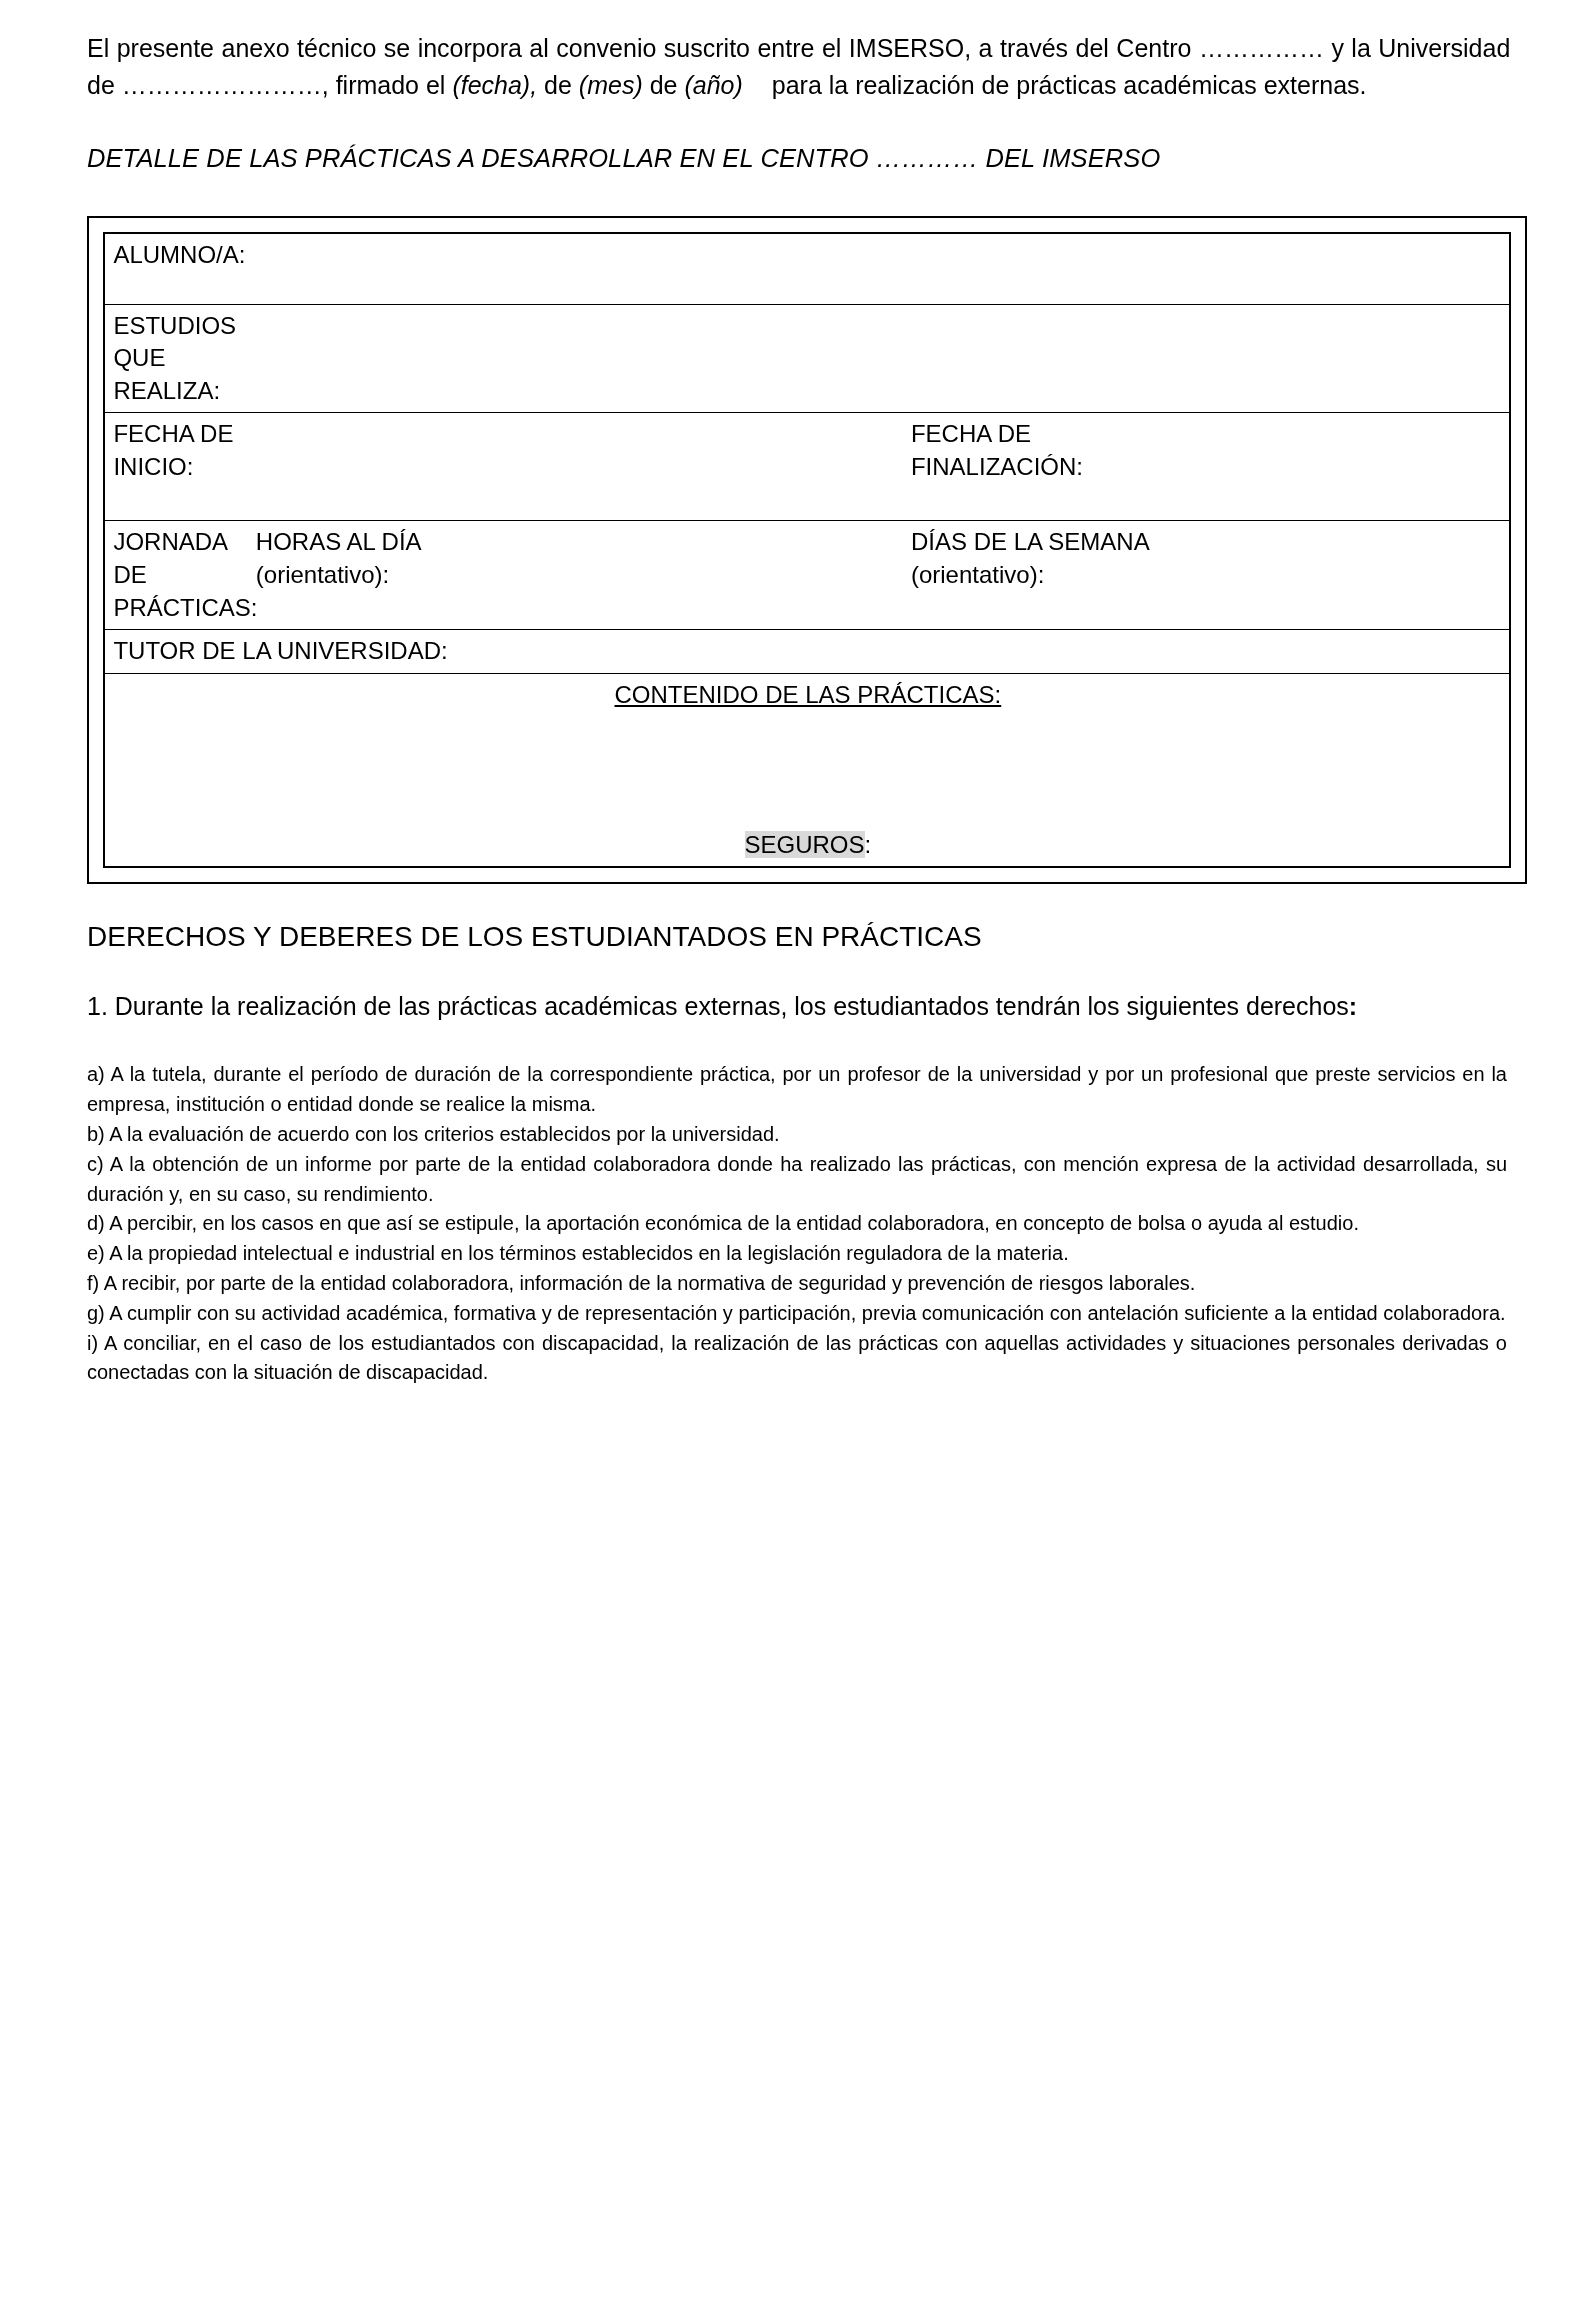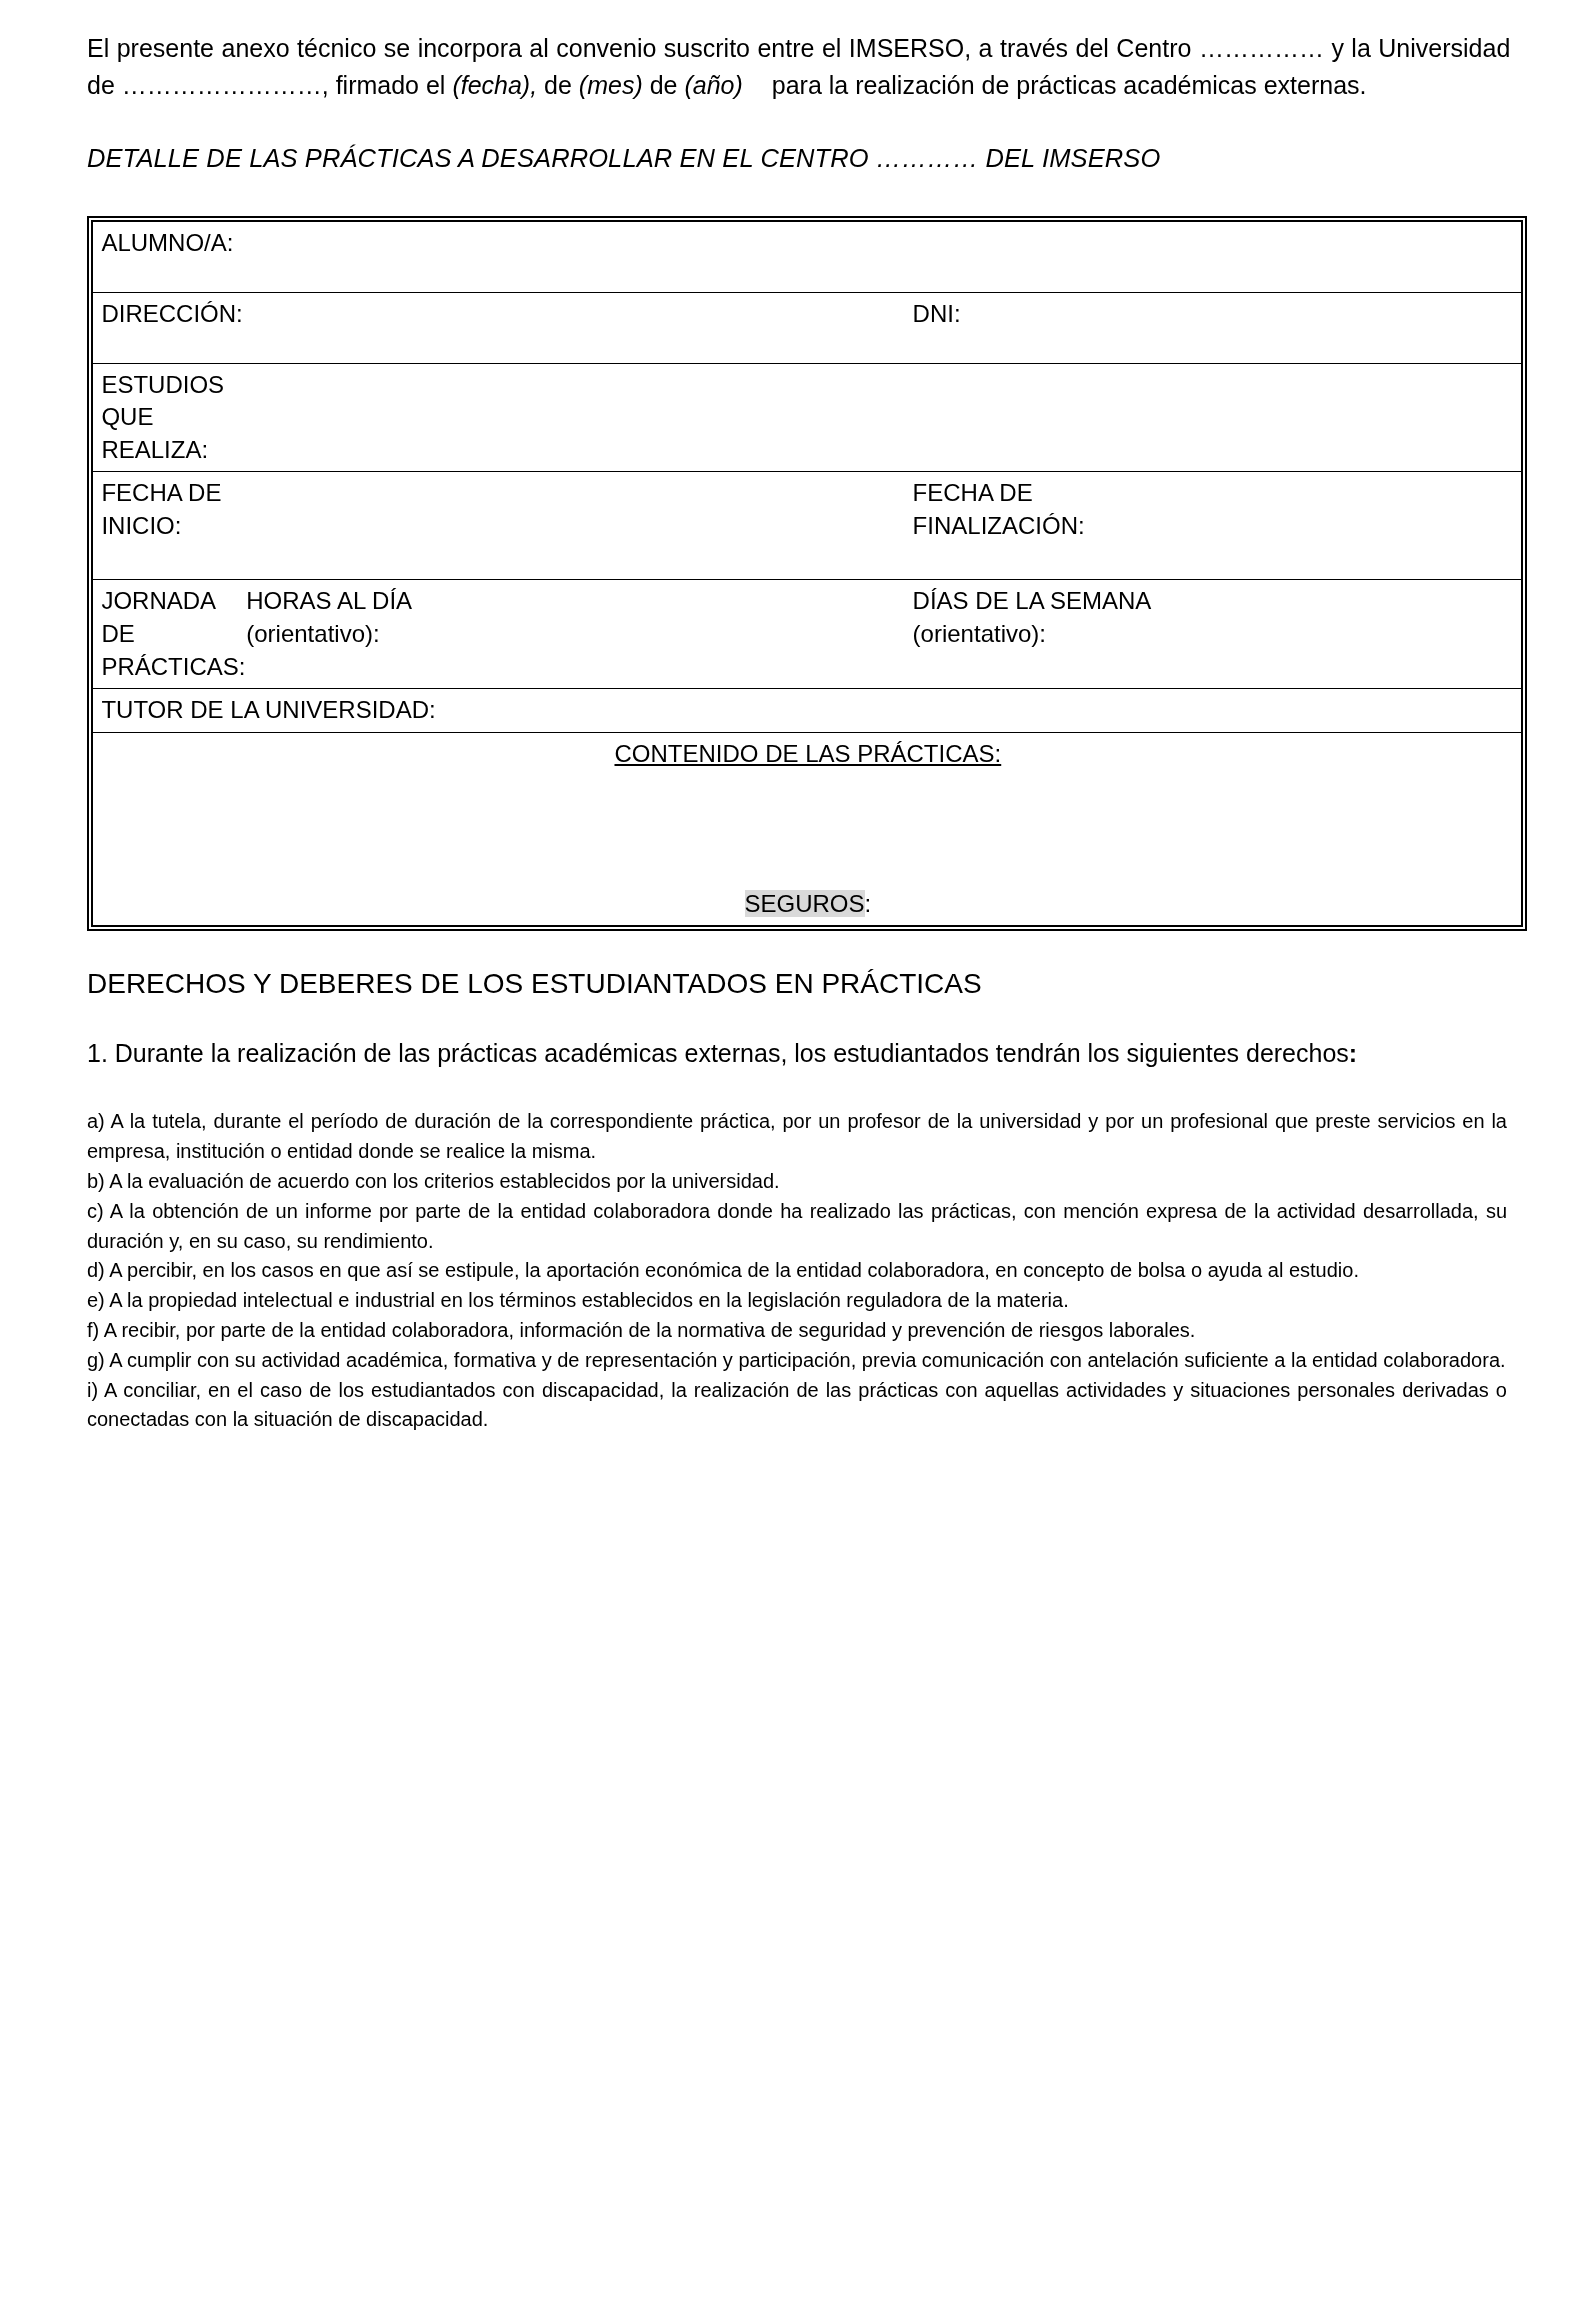--- a/index.html
+++ b/index.html
@@ -40,21 +40,21 @@
     margin: 40px 0 0 0;
     padding-left: 0px;
     white-space: nowrap;
     letter-spacing: 0.1px;
   }
 
   
   .table-wrap {
     margin-top: 43px;
     border: 2.5px solid #000;
-    padding: 2px;
+    padding: 14px;
     background: #fff;
   }
   table.form {
     width: 100%;
     border-collapse: collapse;
     table-layout: fixed;
     border: 2.5px solid #000;
   }
   table.form td {
     border: 0;
@@ -133,26 +133,20 @@
         <col style="width:21.8%">
         <col style="width:21.4%">
       </colgroup>
 
       <tbody>
           <tr>
         <td class="lbl cell-mid" colspan="1">ALUMNO/A:</td>
         <td class="val cell-mid" colspan="5"></td>
       </tr>
 
-      <tr>
-        <td class="lbl cell-mid">DIRECCIÓN:</td>
-        <td class="val cell-mid" colspan="3"></td>
-        <td class="lbl cell-mid">DNI:</td>
-        <td class="val cell-mid"></td>
-      </tr>
 
       <tr>
         <td class="lbl cell-tall">
           <span>ESTUDIOS</span><br>
           <span>QUE REALIZA:</span>
         </td>
         <td class="val cell-tall" colspan="5"></td>
       </tr>
 
       <tr>

